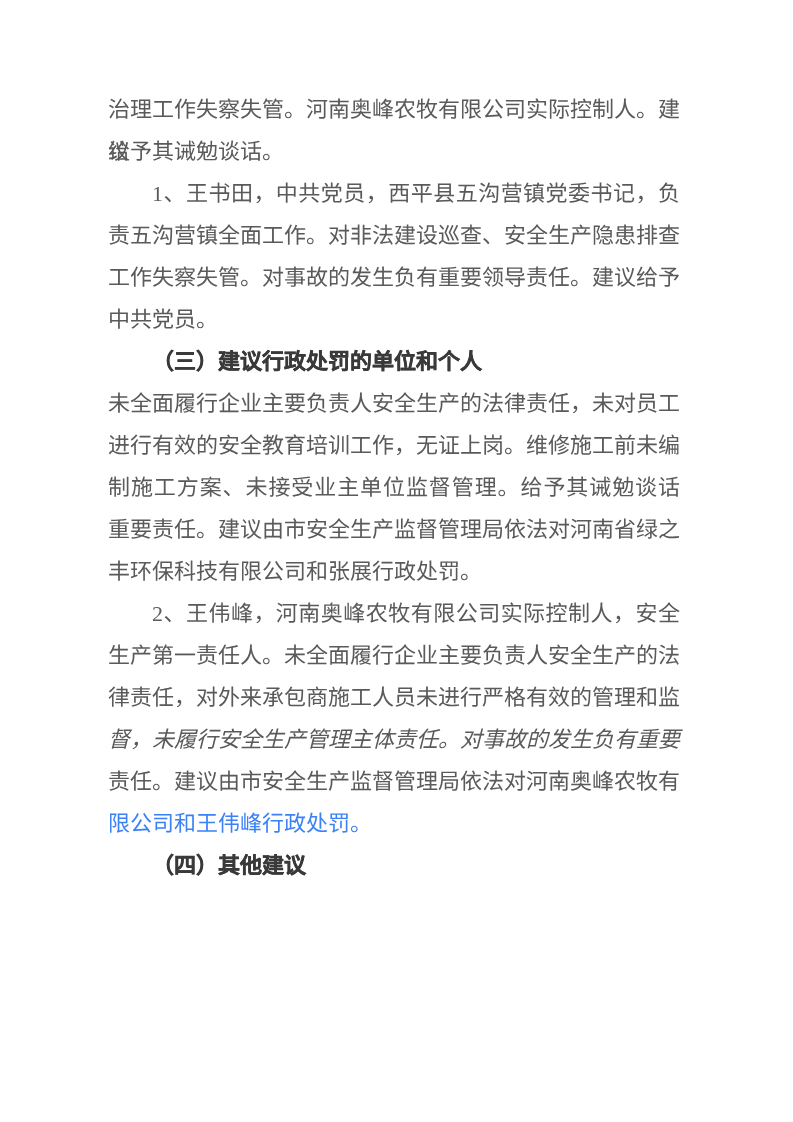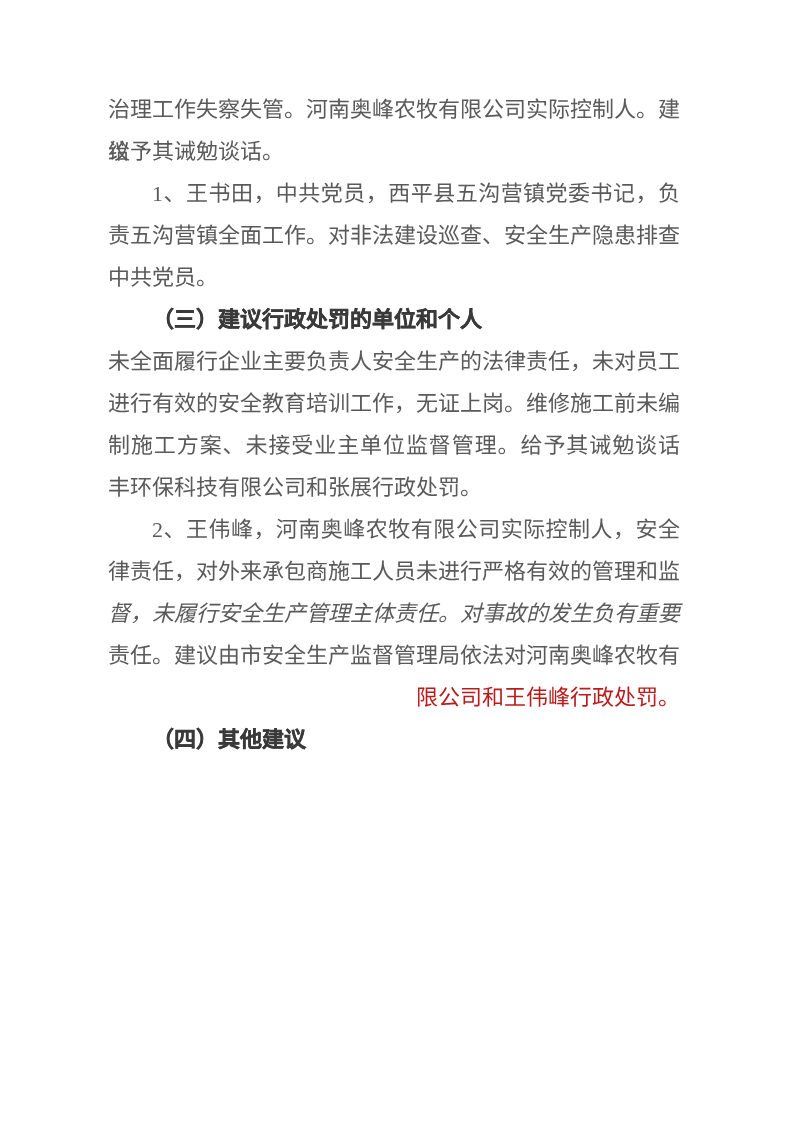--- a/index.html
+++ b/index.html
@@ -58,31 +58,34 @@
 
 <div class="page" style="background: rgb(255, 255, 255);">
   <div class="content">
       <div class="para">
         <div class="line fill" style="color: rgb(90, 90, 90);">治理工作失察失管。河南奥峰农牧有限公司实际控制人。建议</div>
         <div class="line" style="color: rgb(90, 90, 90);">给予其诫勉谈话。</div>
       </div>
       <div class="para">
         <div class="line fill indent" style="color: rgb(90, 90, 90);">1、王书田，中共党员，西平县五沟营镇党委书记，负</div>
         <div class="line fill" style="color: rgb(90, 90, 90);">责五沟营镇全面工作。对非法建设巡查、安全生产隐患排查</div>
+        <div class="line fill" style="color: rgb(90, 90, 90);">工作失察失管。对事故的发生负有重要领导责任。建议给予</div>
         <div class="line" style="color: rgb(90, 90, 90);">中共党员。</div>
       </div>
       <div class="heading" style="color: rgb(58, 58, 58);">（三）建议行政处罚的单位和个人</div>
       <div class="para">
         <div class="line fill" style="color: rgb(90, 90, 90);">未全面履行企业主要负责人安全生产的法律责任，未对员工</div>
         <div class="line fill" style="color: rgb(90, 90, 90);">进行有效的安全教育培训工作，无证上岗。维修施工前未编</div>
         <div class="line fill" style="color: rgb(90, 90, 90);">制施工方案、未接受业主单位监督管理。给予其诫勉谈话</div>
+        <div class="line fill" style="color: rgb(90, 90, 90);">重要责任。建议由市安全生产监督管理局依法对河南省绿之</div>
         <div class="line" style="color: rgb(90, 90, 90);">丰环保科技有限公司和张展行政处罚。</div>
       </div>
       <div class="para">
         <div class="line fill indent" style="color: rgb(90, 90, 90);">2、王伟峰，河南奥峰农牧有限公司实际控制人，安全</div>
+        <div class="line fill" style="color: rgb(90, 90, 90);">生产第一责任人。未全面履行企业主要负责人安全生产的法</div>
         <div class="line fill" style="color: rgb(90, 90, 90);">律责任，对外来承包商施工人员未进行严格有效的管理和监</div>
         <div class="line fill" style="color: rgb(90, 90, 90); font-style: italic;">督，未履行安全生产管理主体责任。对事故的发生负有重要</div>
         <div class="line fill" style="color: rgb(90, 90, 90);">责任。建议由市安全生产监督管理局依法对河南奥峰农牧有</div>
-        <div class="line" style="color: #b91c1c; text-align: right;">限公司和王伟峰行政处罚。</div>
+        <div class="line" style="color: #3b82f6;">限公司和王伟峰行政处罚。</div>
       </div>
       <div class="heading" style="color: rgb(58, 58, 58);">（四）其他建议</div>
     </div>
 </div>
 
 </body></html>

